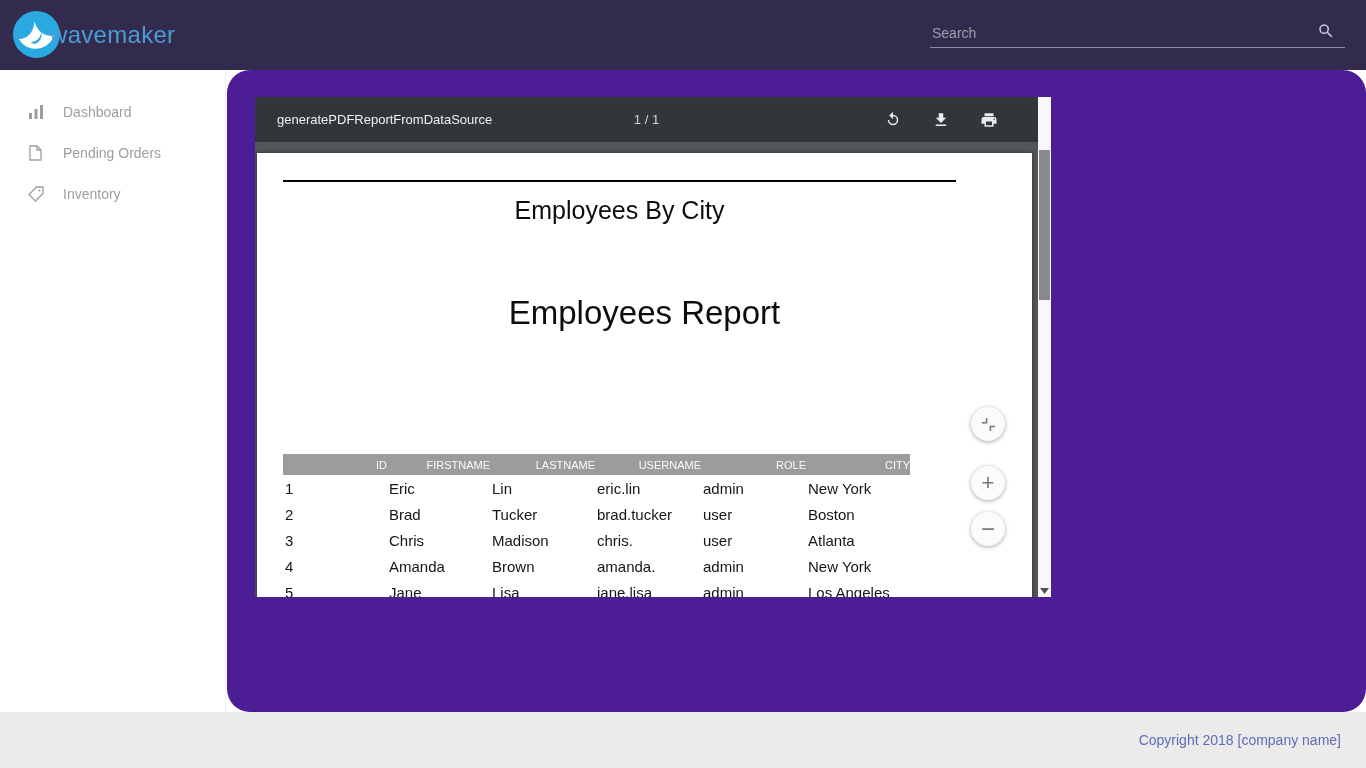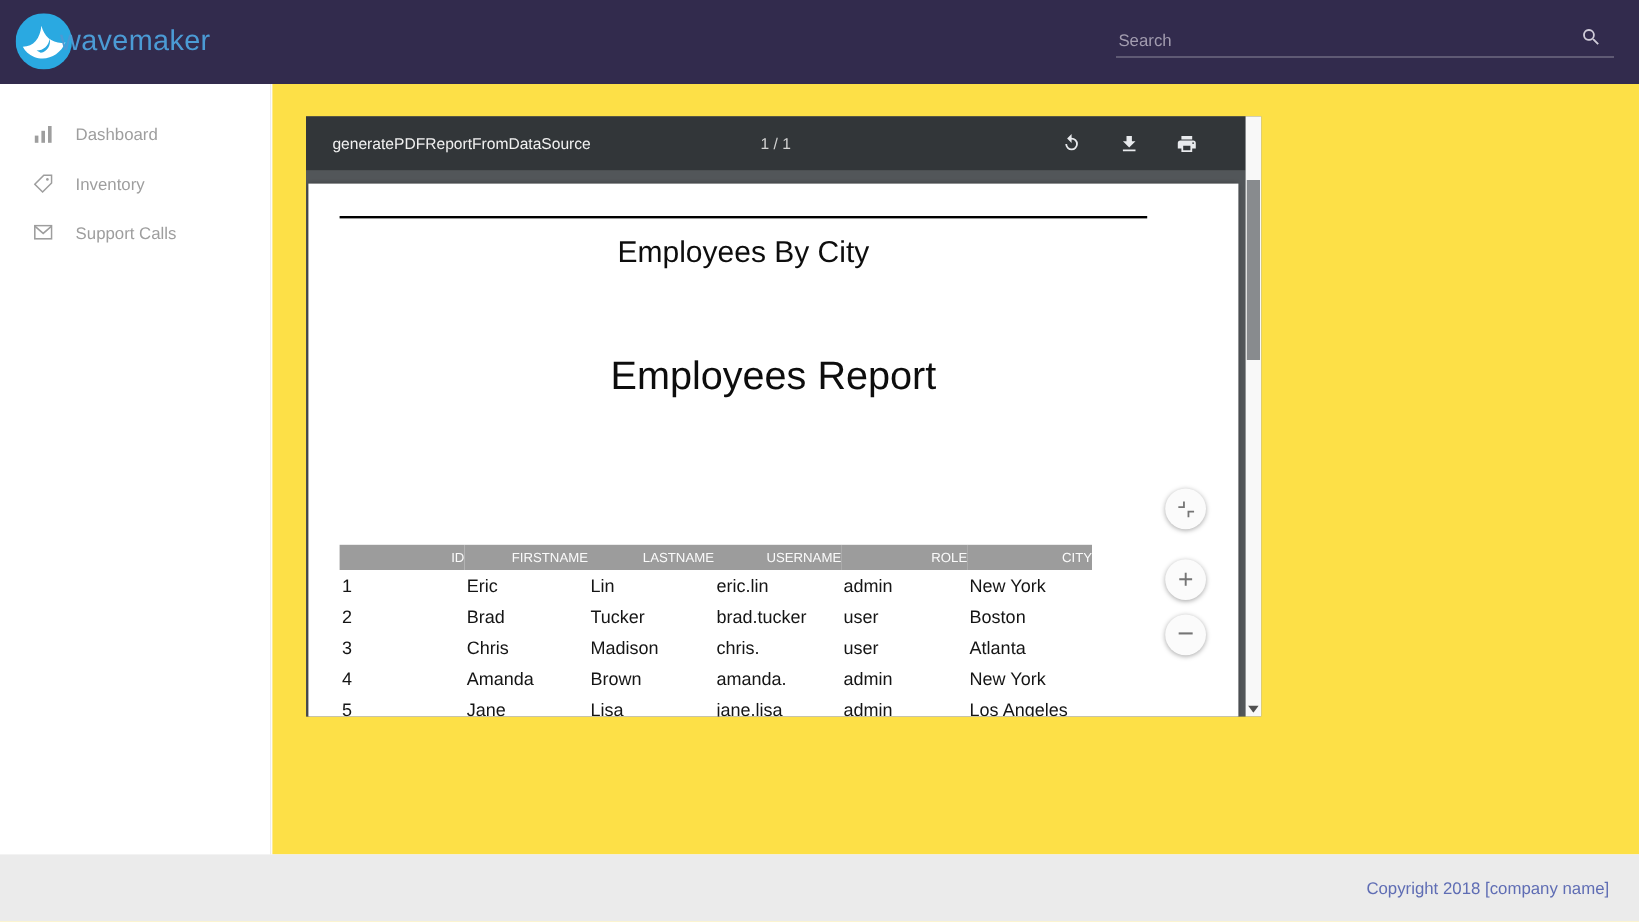--- a/index.html
+++ b/index.html
@@ -15,21 +15,21 @@
   .search-input::placeholder { color: #a29caf; }
   .search-icon { width: 18px; height: 18px; margin: 0 10px 4px 8px; cursor: pointer; display: flex; }
 
   
   .sidebar { position: absolute; top: 70px; left: 0; width: 226px; height: 642px; background: #ffffff; border-right: 1px solid #ededed; padding-top: 21px; z-index: 20; }
   .nav-item { display: flex; align-items: center; height: 41px; padding-left: 28px; cursor: pointer; color: #9e9e9e; font-size: 14px; }
   .nav-icon { width: 17px; height: 17px; margin-right: 18px; display: flex; align-items: center; }
   .nav-label { line-height: 1; }
 
   
-  .main { position: absolute; top: 70px; left: 227px; right: 0; bottom: 56px; background: #fde047; }
+  .main { position: absolute; top: 70px; left: 227px; right: 0; bottom: 56px; background: #4c1d95; border-radius: 23px; }
 
   
   .pdfbox { position: absolute; left: 28px; top: 27px; width: 796px; height: 500px; background: #525659; display: flex; }
   .pdf-main { width: 783px; display: flex; flex-direction: column; }
   .pdf-toolbar { height: 45px; background: #323639; display: flex; align-items: center; position: relative; flex: none; }
   .pdf-title { color: #f1f1f1; font-size: 13px; margin-left: 22px; }
   .pdf-pageinfo { position: absolute; left: 0; right: 0; text-align: center; color: #d2d2d2; font-size: 13px; pointer-events: none; }
   .pdf-tools { margin-left: auto; display: flex; align-items: center; gap: 30px; padding-right: 40px; position: relative; }
   .tool-btn { width: 18px; height: 18px; cursor: pointer; display: flex; }
   .pdf-body { flex: 1; position: relative; overflow: hidden; background: #525659; }
@@ -95,35 +95,35 @@
             <svg width="16" height="16" viewBox="0 0 16 16" fill="#9e9e9e">
               <rect x="1" y="9" width="3" height="6"></rect>
               <rect x="6.5" y="5" width="3" height="10"></rect>
               <rect x="12" y="1" width="3" height="14"></rect>
             </svg>
           </span>
           <span class="nav-label">Dashboard</span>
         </div>
         <div class="nav-item">
           <span class="nav-icon">
+            <svg width="15" height="16" viewBox="0 0 15 16" fill="none" stroke="#9e9e9e" stroke-width="1.3">
+              <path d="M2 1h7l4 4v10H2z"></path>
+              <path d="M9 1v4h4"></path>
+            </svg>
+          </span>
+          <span class="nav-label">Pending Orders</span>
+        </div>
+        <div class="nav-item">
+          <span class="nav-icon">
             <svg width="16" height="16" viewBox="0 0 16 16" fill="none" stroke="#9e9e9e" stroke-width="1.3">
               <path d="M1 8.5 8.5 1H15v6.5L7.5 15z"></path>
               <circle cx="11.5" cy="4.5" r="1.1" fill="#9e9e9e" stroke="none"></circle>
             </svg>
           </span>
           <span class="nav-label">Inventory</span>
-        </div>
-        <div class="nav-item">
-          <span class="nav-icon">
-            <svg width="16" height="13" viewBox="0 0 16 13" fill="none" stroke="#9e9e9e" stroke-width="1.3">
-              <rect x="1" y="1" width="14" height="11"></rect>
-              <path d="M1 1.5 8 7.5 15 1.5"></path>
-            </svg>
-          </span>
-          <span class="nav-label">Support Calls</span>
         </div>
       </div>
   </div>
 
   <div class="main">
     <div class="pdfbox">
       <div class="pdf-main">
         <div class="pdf-toolbar">
           <span class="pdf-title">generatePDFReportFromDataSource</span>
           <span class="pdf-pageinfo">1 / 1</span>

